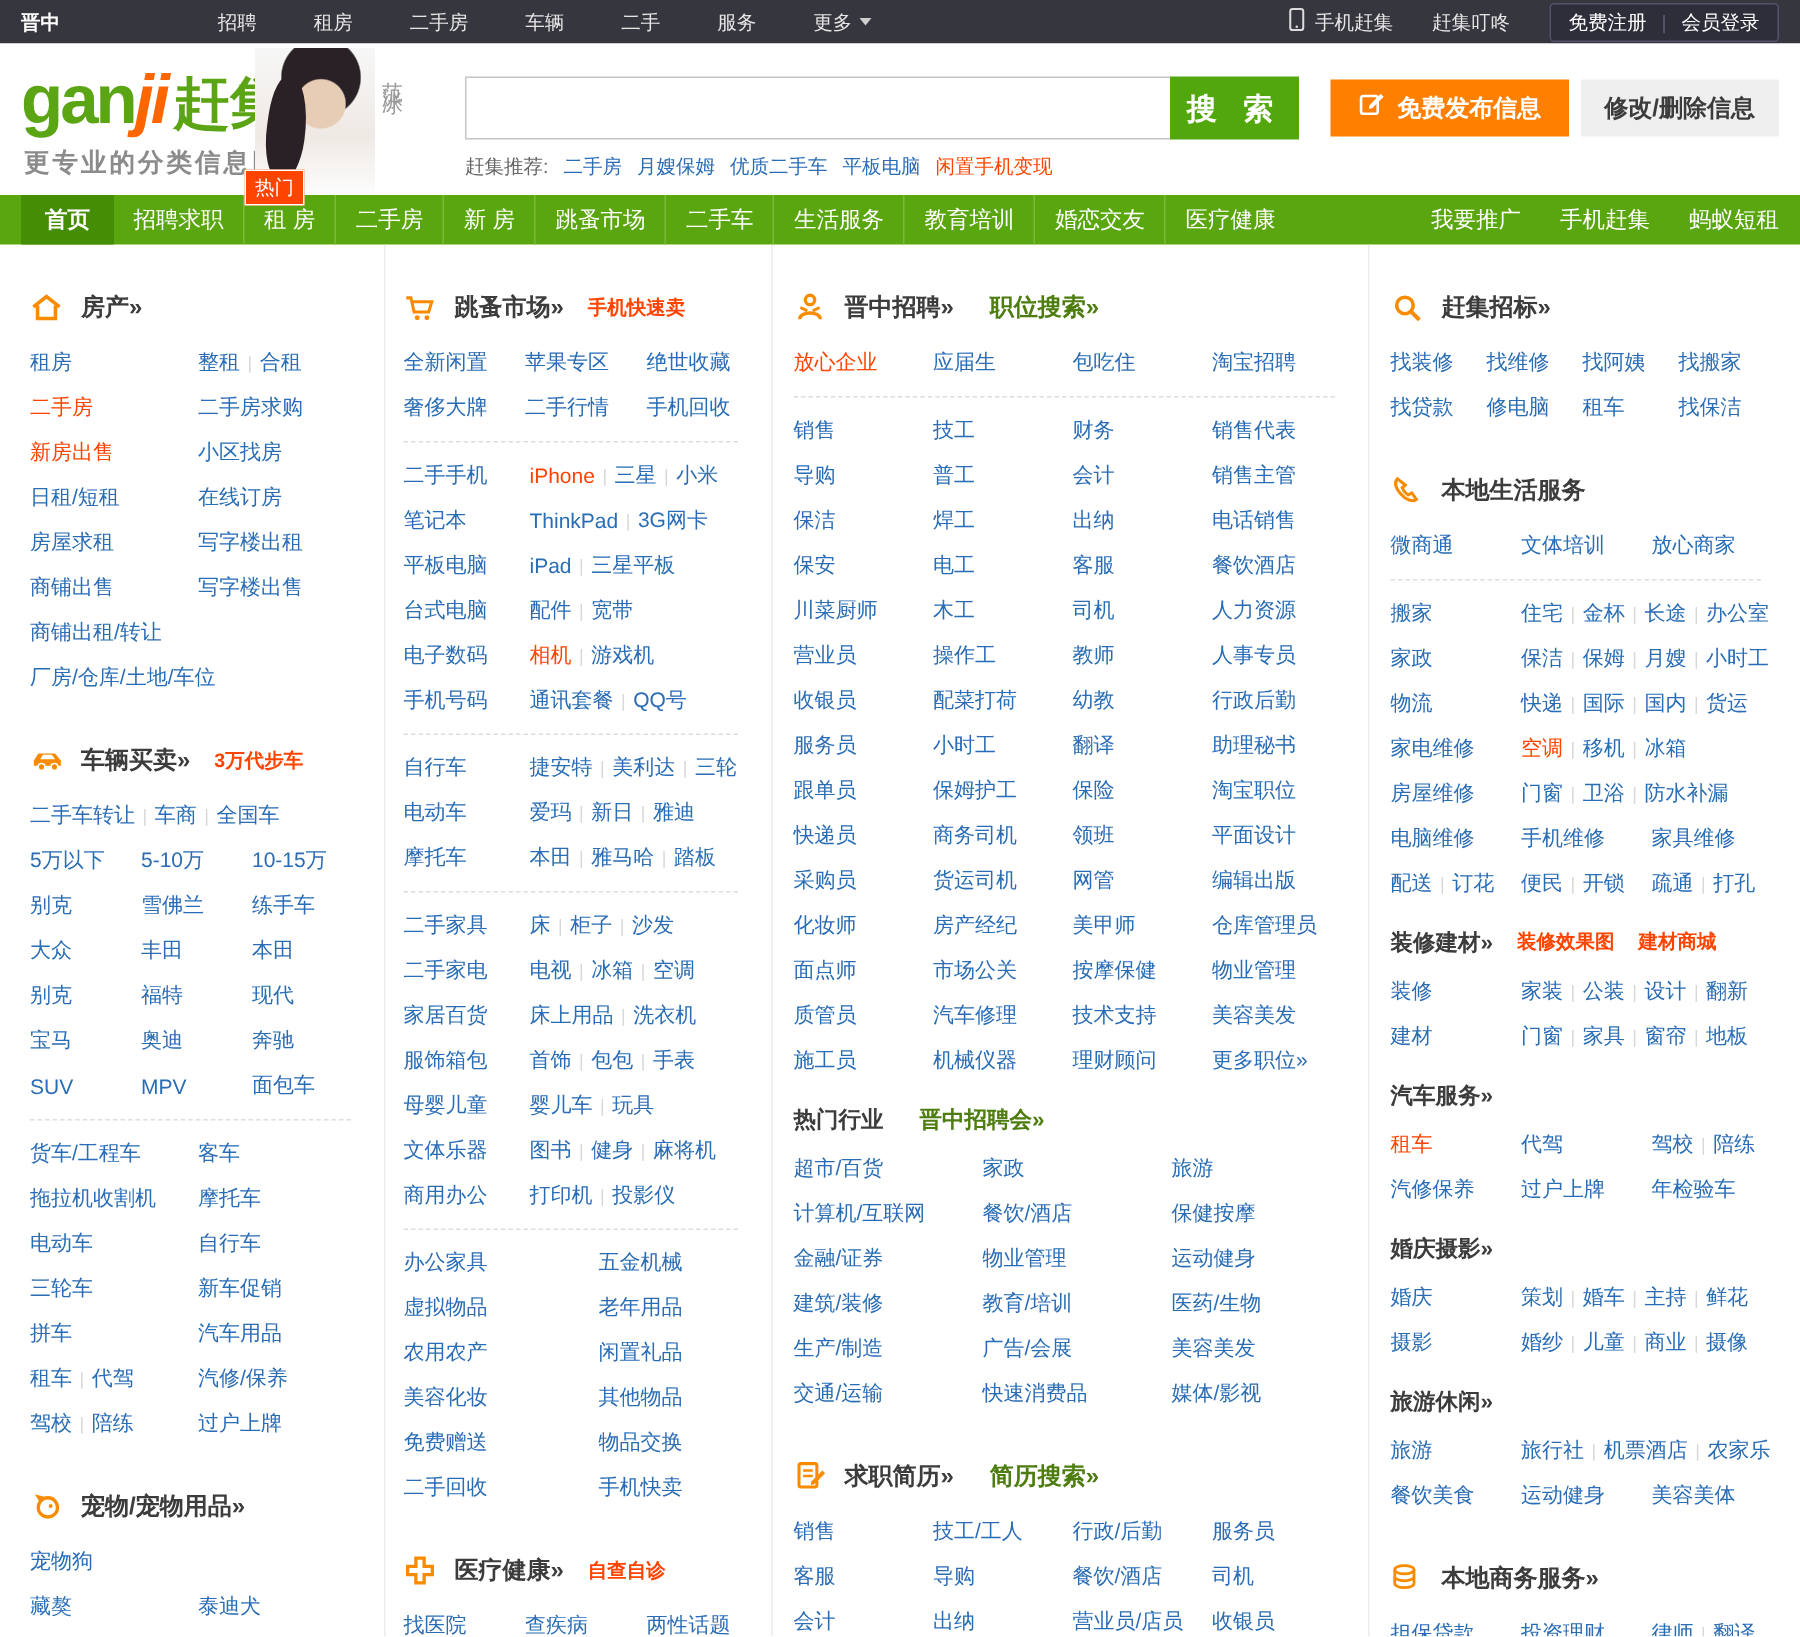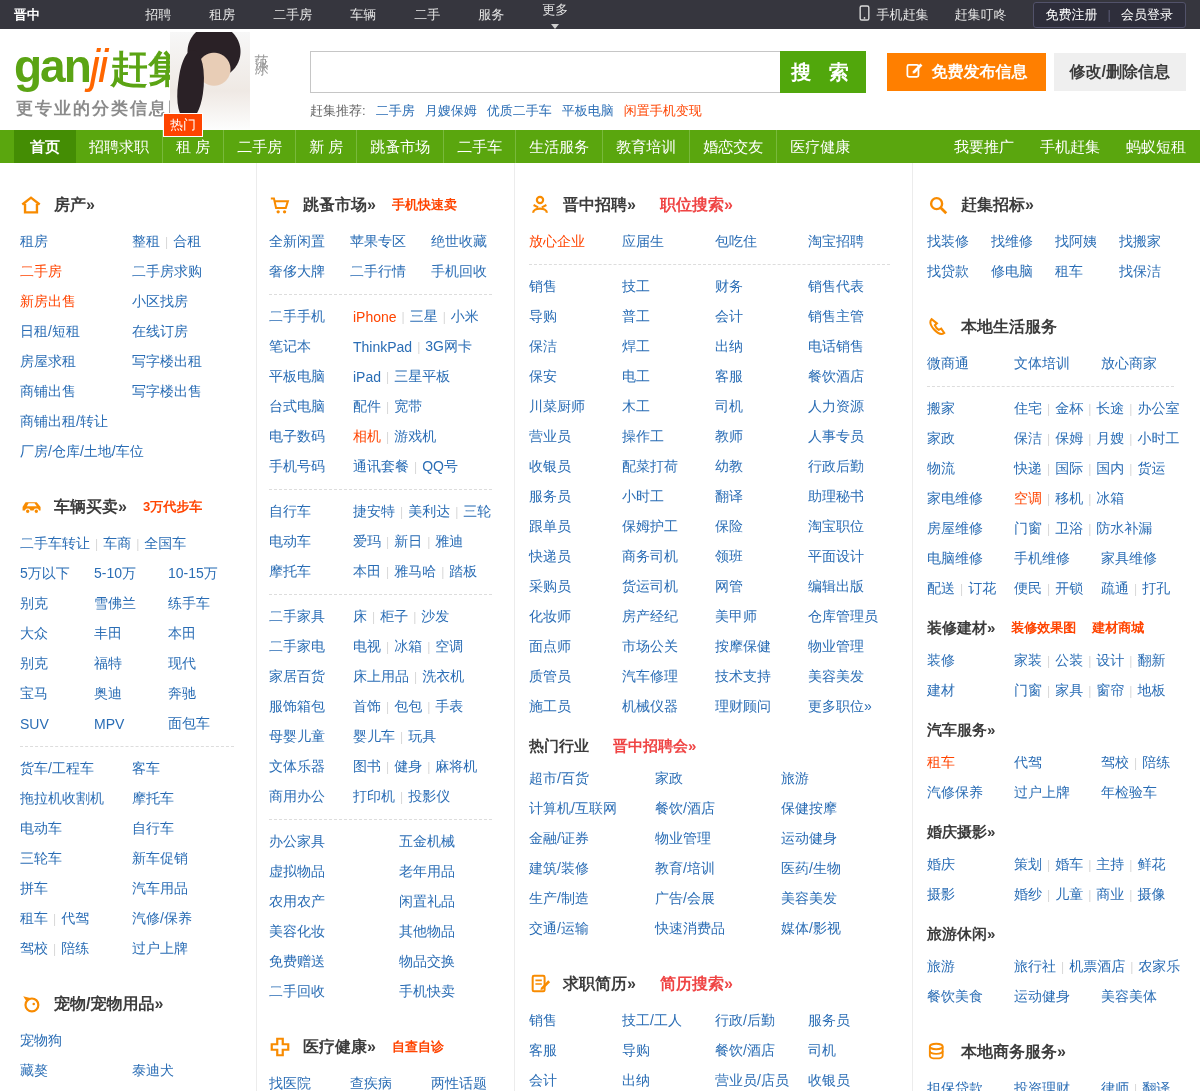--- a/index.html
+++ b/index.html
@@ -13,37 +13,37 @@
 
   
   .topbar {
     height:29px; background:#36363e; color:#e5e5e5;
     display:flex; align-items:center; padding:0 14px; font-size:13px;
   }
   .tb-city { color:#fff; font-weight:bold; margin-right:6px; }
   .tb-switch { color:#cfcfcf; margin-right:40px;margin-top:47px; }
   .tb-links { display:flex; gap:38px; }
   .tb-links a { color:#e5e5e5; }
-  .tb-more { margin-left:38px; color:#e5e5e5; display:flex; align-items:center; gap:5px;flex-direction:column; }
+  .tb-more { margin-left:38px; color:#e5e5e5; display:flex; align-items:center; gap:5px; }
   .caret { width:0; height:0; border-left:4px solid transparent; border-right:4px solid transparent; border-top:5px solid #cfcfcf; display:inline-block; }
   .tb-right { margin-left:auto; display:flex; align-items:center; gap:26px; }
   .tb-right a { color:#e5e5e5; }
   .tb-mobile { display:flex; align-items:center; gap:6px; }
   .acct-box {
     background:#2e2e3b; border:1px solid #52526a; border-radius:3px;
     padding:3px 12px; display:flex; align-items:center; gap:10px;
   }
   .acct-box .bar { color:#5a5a74; }
   .acct-box a { color:#fff; }
 
   
   .header { height:101px; background:#fff; position:relative; }
   .logo { position:absolute; left:14px; top:14px; line-height:1; white-space:nowrap; }
   .logo-gan { font-size:46px; font-weight:bold; color:#5ba414; letter-spacing:-2px; }
-  .logo-ji { font-size:46px; font-weight:normal; color:#ff6600; font-style:italic; letter-spacing:-2px; }
+  .logo-ji { font-size:46px; font-weight:bold; color:#ff6600; font-style:italic; letter-spacing:-2px; }
   .logo-cn { font-size:38px; font-weight:bold; color:#5ba414; margin-left:4px; }
   .tagline { position:absolute; left:16px; top:68px; font-size:17px; color:#8b8b8b; font-weight:bold; letter-spacing:2px; }
   .photo {
     position:absolute; left:170px; top:3px; width:80px; height:98px; overflow:hidden;
     background:
       radial-gradient(circle at 55% 38%, #e8cdb6 0 16px, transparent 17px),
       radial-gradient(circle at 55% 20%, #2a2126 0 26px, transparent 27px),
       linear-gradient(180deg,#f7f7f7 0%, #efe9e4 60%, #fdfdfd 100%);
   }
   .photo-hair { position:absolute; left:8px; top:18px; width:26px; height:70px; background:#2a2126; border-radius:40% 60% 40% 50%; transform:rotate(8deg); }
@@ -88,21 +88,21 @@
   .content { display:flex; padding:0 14px; height:928px; overflow:hidden; }
   .col { overflow:hidden; }
   .c1 { width:243px; border-right:1px solid #ececec; padding:2px 10px 0 6px; }
   .c2 { width:258px; border-right:1px solid #ececec; padding:2px 10px 0 12px; }
   .c3 { width:398px; border-right:1px solid #ececec; padding:2px 10px 0 14px; }
   .c4 { flex:1; padding:2px 0 0 14px; }
 
   .sec-hdr { display:flex; align-items:center; height:32px; margin:24px 0 6px; white-space:nowrap; }
   .sec-hdr .icon { width:24px; height:22px; margin-right:10px; display:inline-flex; align-items:center; }
   .sec-title { font-size:16px; font-weight:bold; color:#3c3c3c; }
-  .sec-title2 { font-size:16px; font-weight:bold; color:#ef4444; margin-left:24px; }
+  .sec-title2 { font-size:16px; font-weight:bold; color:#4d7c0f; margin-left:24px; }
   .section.sub .sec-title, .section.sub .sec-title2 { font-size:15px; }
   .section.sub .sec-hdr { height:28px; margin:10px 0 4px; }
   .extra { font-size:13px; margin-left:16px; font-weight:bold; }
 
   .row { display:flex; align-items:center; height:30px; font-size:14px; white-space:nowrap; }
   .cell { display:inline-flex; align-items:center; }
   .sep { color:#d8d8d8; margin:0 5px; font-size:12px; }
   .dashed { border-top:1px dashed #ddd; margin:7px 12px 7px 0; }
 
   .c1 .r2 .cell, .c1 .lbl .cell:first-child { min-width:112px; }

